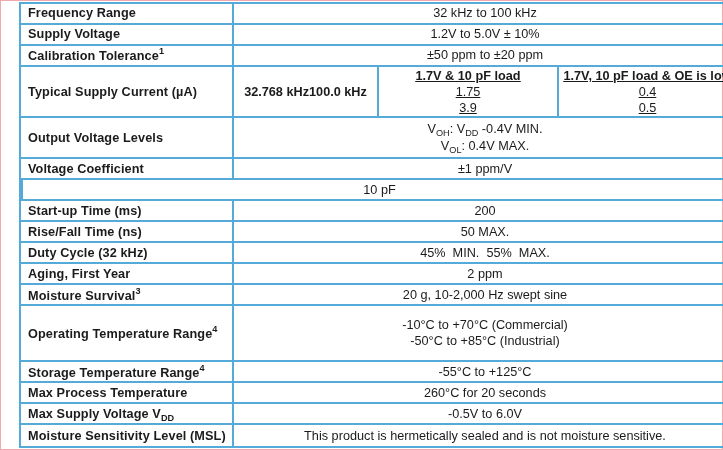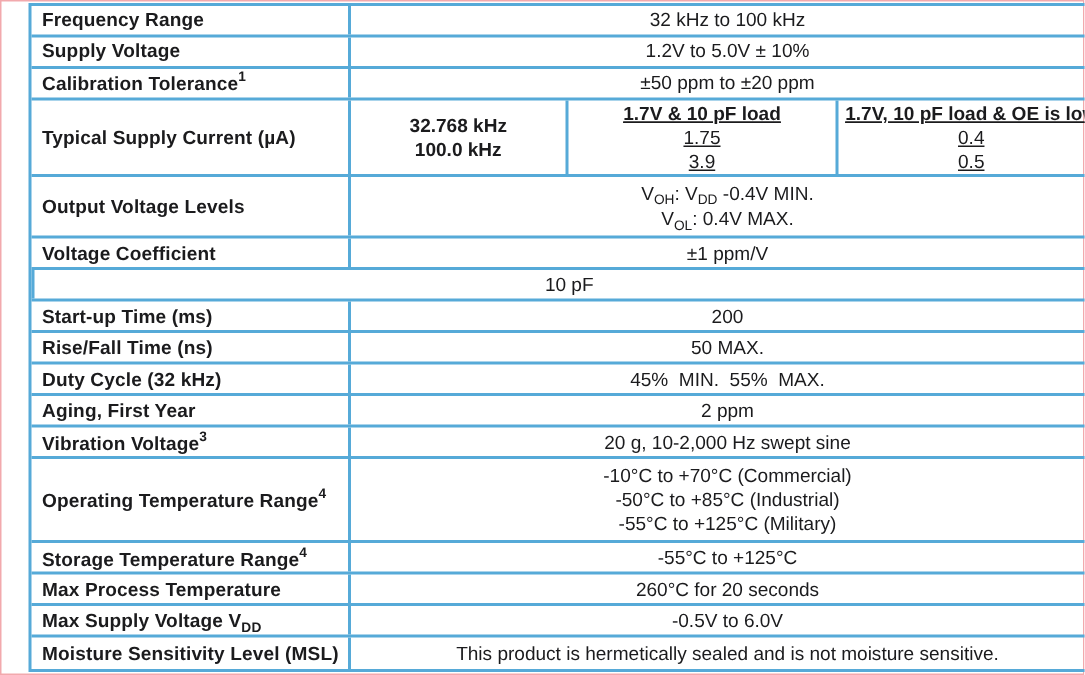--- a/index.html
+++ b/index.html
@@ -33,21 +33,21 @@
     text-align:left; line-height:16px;
   }
   .line { display:block; white-space:nowrap; }
 
   sup { font-size:0.72em; position:relative; top:-0.1em; vertical-align:super; font-weight:inherit; }
   sub { font-size:0.72em; position:relative; top:0.32em; vertical-align:baseline; font-weight:inherit; }
 
   
   .freq-cell {
     width:145px; flex:0 0 145px;
-    display:flex; flex-direction:column; align-items:center; justify-content:center;
+    display:flex; flex-direction:row; align-items:center; justify-content:center;
     font-weight:700; line-height:16px; text-align:center;
   }
   .cur-col {
     display:flex; flex-direction:column; align-items:center; justify-content:space-between;
     text-align:center; line-height:16px; padding-top:1px;text-decoration:underline;
   }
   .cur-col.c1 { width:180px; flex:0 0 180px; }
   .cur-col.c2 { flex:1 1 auto; }
   .cur-hdr { font-weight:700; text-decoration:underline; white-space:nowrap; }
 
@@ -168,35 +168,34 @@
           <span>Aging, First Year</span>
         </div>
       <div class="cell val">
           <span class="line">2 ppm</span>
         </div>
     </div>
 
 
     <div class="row h1">
       <div class="lbl">
-          <span><span>Vibration Voltage</span><sup>3</sup></span>
+          <span><span>Moisture Survival</span><sup>3</sup></span>
         </div>
       <div class="cell val">
           <span class="line">20 g, 10-2,000 Hz swept sine</span>
         </div>
     </div>
 
     <div class="row h3b">
       <div class="lbl">
           <span><span>Operating Temperature Range</span><sup>4</sup></span>
         </div>
       <div class="cell val">
         <span class="line">-10°C to +70°C (Commercial)</span>
         <span class="line">-50°C to +85°C (Industrial)</span>
-        <span class="line">-55°C to +125°C (Military)</span>
       </div>
     </div>
 
     <div class="row h1">
       <div class="lbl">
           <span><span>Storage Temperature Range</span><sup>4</sup></span>
         </div>
       <div class="cell val">
           <span class="line">-55°C to +125°C</span>
         </div>

